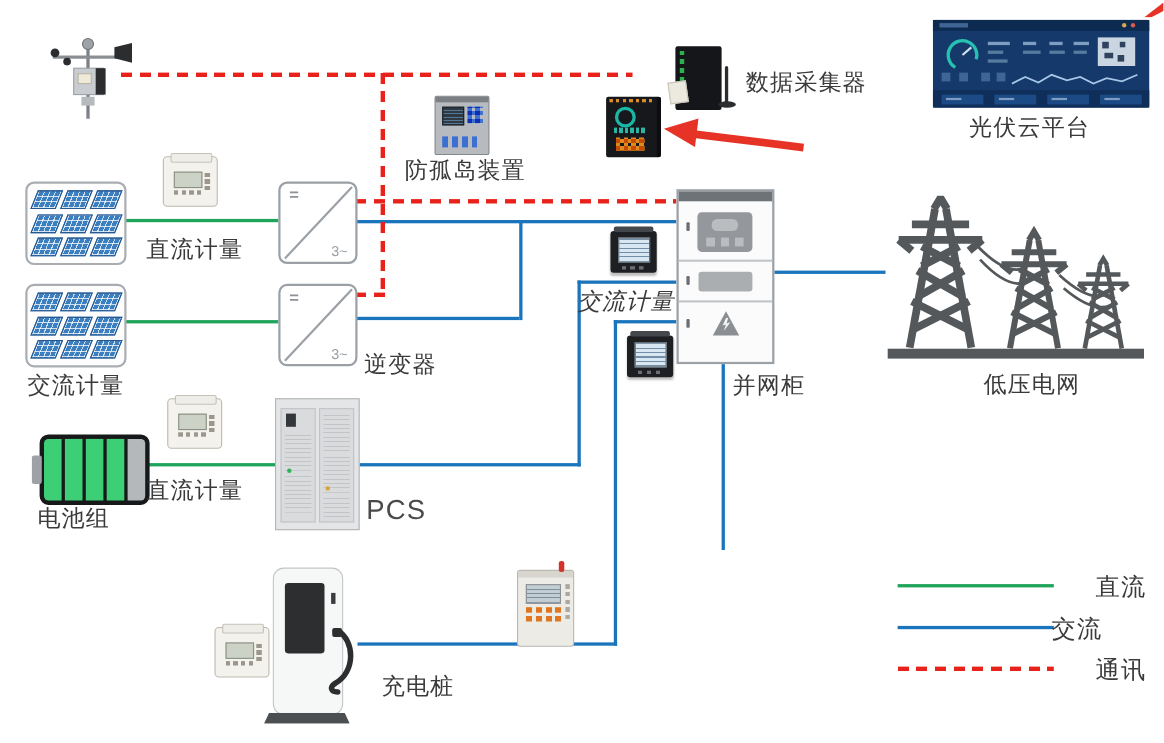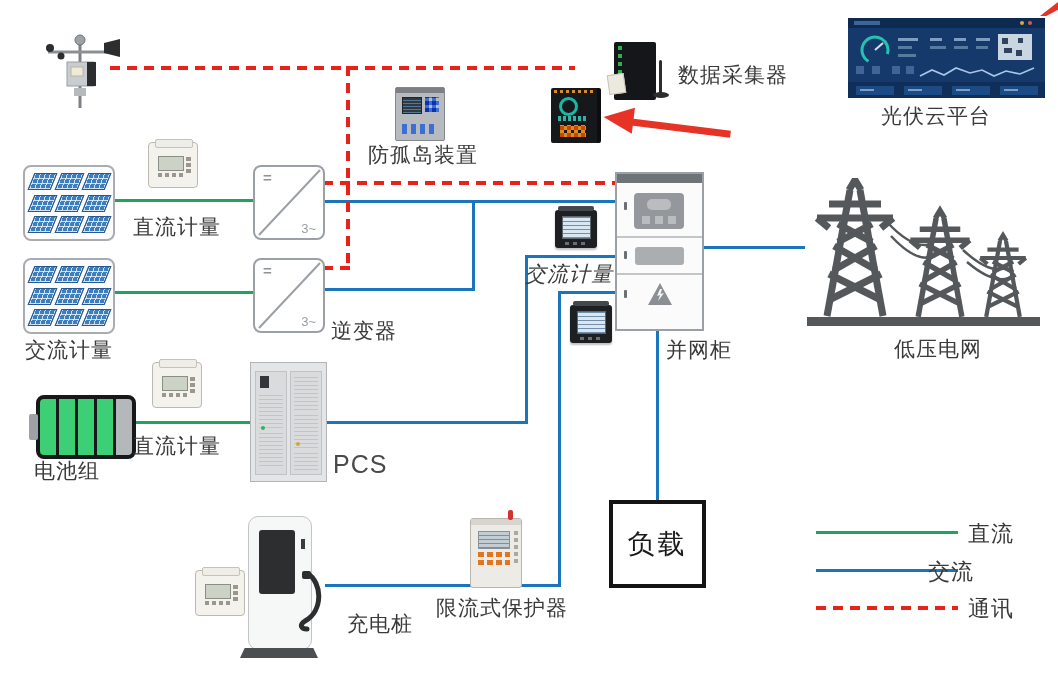--- a/index.html
+++ b/index.html
@@ -112,21 +112,21 @@
   .protside{position:absolute;right:3px;top:12px;width:4px;height:34px;
       background:repeating-linear-gradient(180deg,#aba89f 0 4px,transparent 4px 7px);}
   
   .load{position:absolute;background:#fff;border:4px solid #141414;display:flex;align-items:center;justify-content:center;}
   .load span{font-size:27px;color:#1a1a1a;letter-spacing:3px;}
   
   .arrow{position:absolute;}
   .shaft{position:absolute;background:#e63326;}
   .head{position:absolute;width:0;height:0;}
   
-  .legtxt{font-size:22px;color:#3a3a3a;}
+  .legtxt{font-size:22px;color:#3a3a3a;margin-left:28px;}
 </style>
 </head>
 <body>
 
 <div id="canvas">
 
   <div class="line dc" style="left:106px;top:199px;width:147px;"></div>
   <div class="line dc" style="left:106px;top:291px;width:147px;"></div>
   <div class="line dc" style="left:123px;top:421px;width:127px;"></div>
 
@@ -399,25 +399,21 @@
   <div class="cpbase" style="left:240px;top:648px;width:78px;height:10px;"></div>
   <div class="lbl" style="left:331px;top:610px;margin-left:16px;">充电桩</div>
 
   <div class="dev prot" style="left:470px;top:518px;">
     <div class="protant"></div>
       <div class="protlcd"></div>
     <div class="protbtn"></div>
       <div class="protbtn protbtn2"></div>
       <div class="protside"></div>
   </div>
-  <div class="lbl" style="left:436px;top:594px;">限流式保护器</div>
-
-  <div class="load" style="left:609px;top:500px;width:89px;height:80px;">
-    <span>负载</span>
-  </div>
+
 
   <div>
     <div class="line dc" style="left:816px;top:531px;width:142px;"></div>
     <div class="lbl legtxt" style="left:968px;top:519px;">直流</div>
     <div class="line ac" style="left:816px;top:569px;width:142px;height:3px;"></div>
     <div class="lbl legtxt" style="left:928px;top:557px;">交流</div>
     <div class="line commH" style="left:816px;top:606px;width:142px;"></div>
     <div class="lbl legtxt" style="left:968px;top:594px;">通讯</div>
   </div>
 

